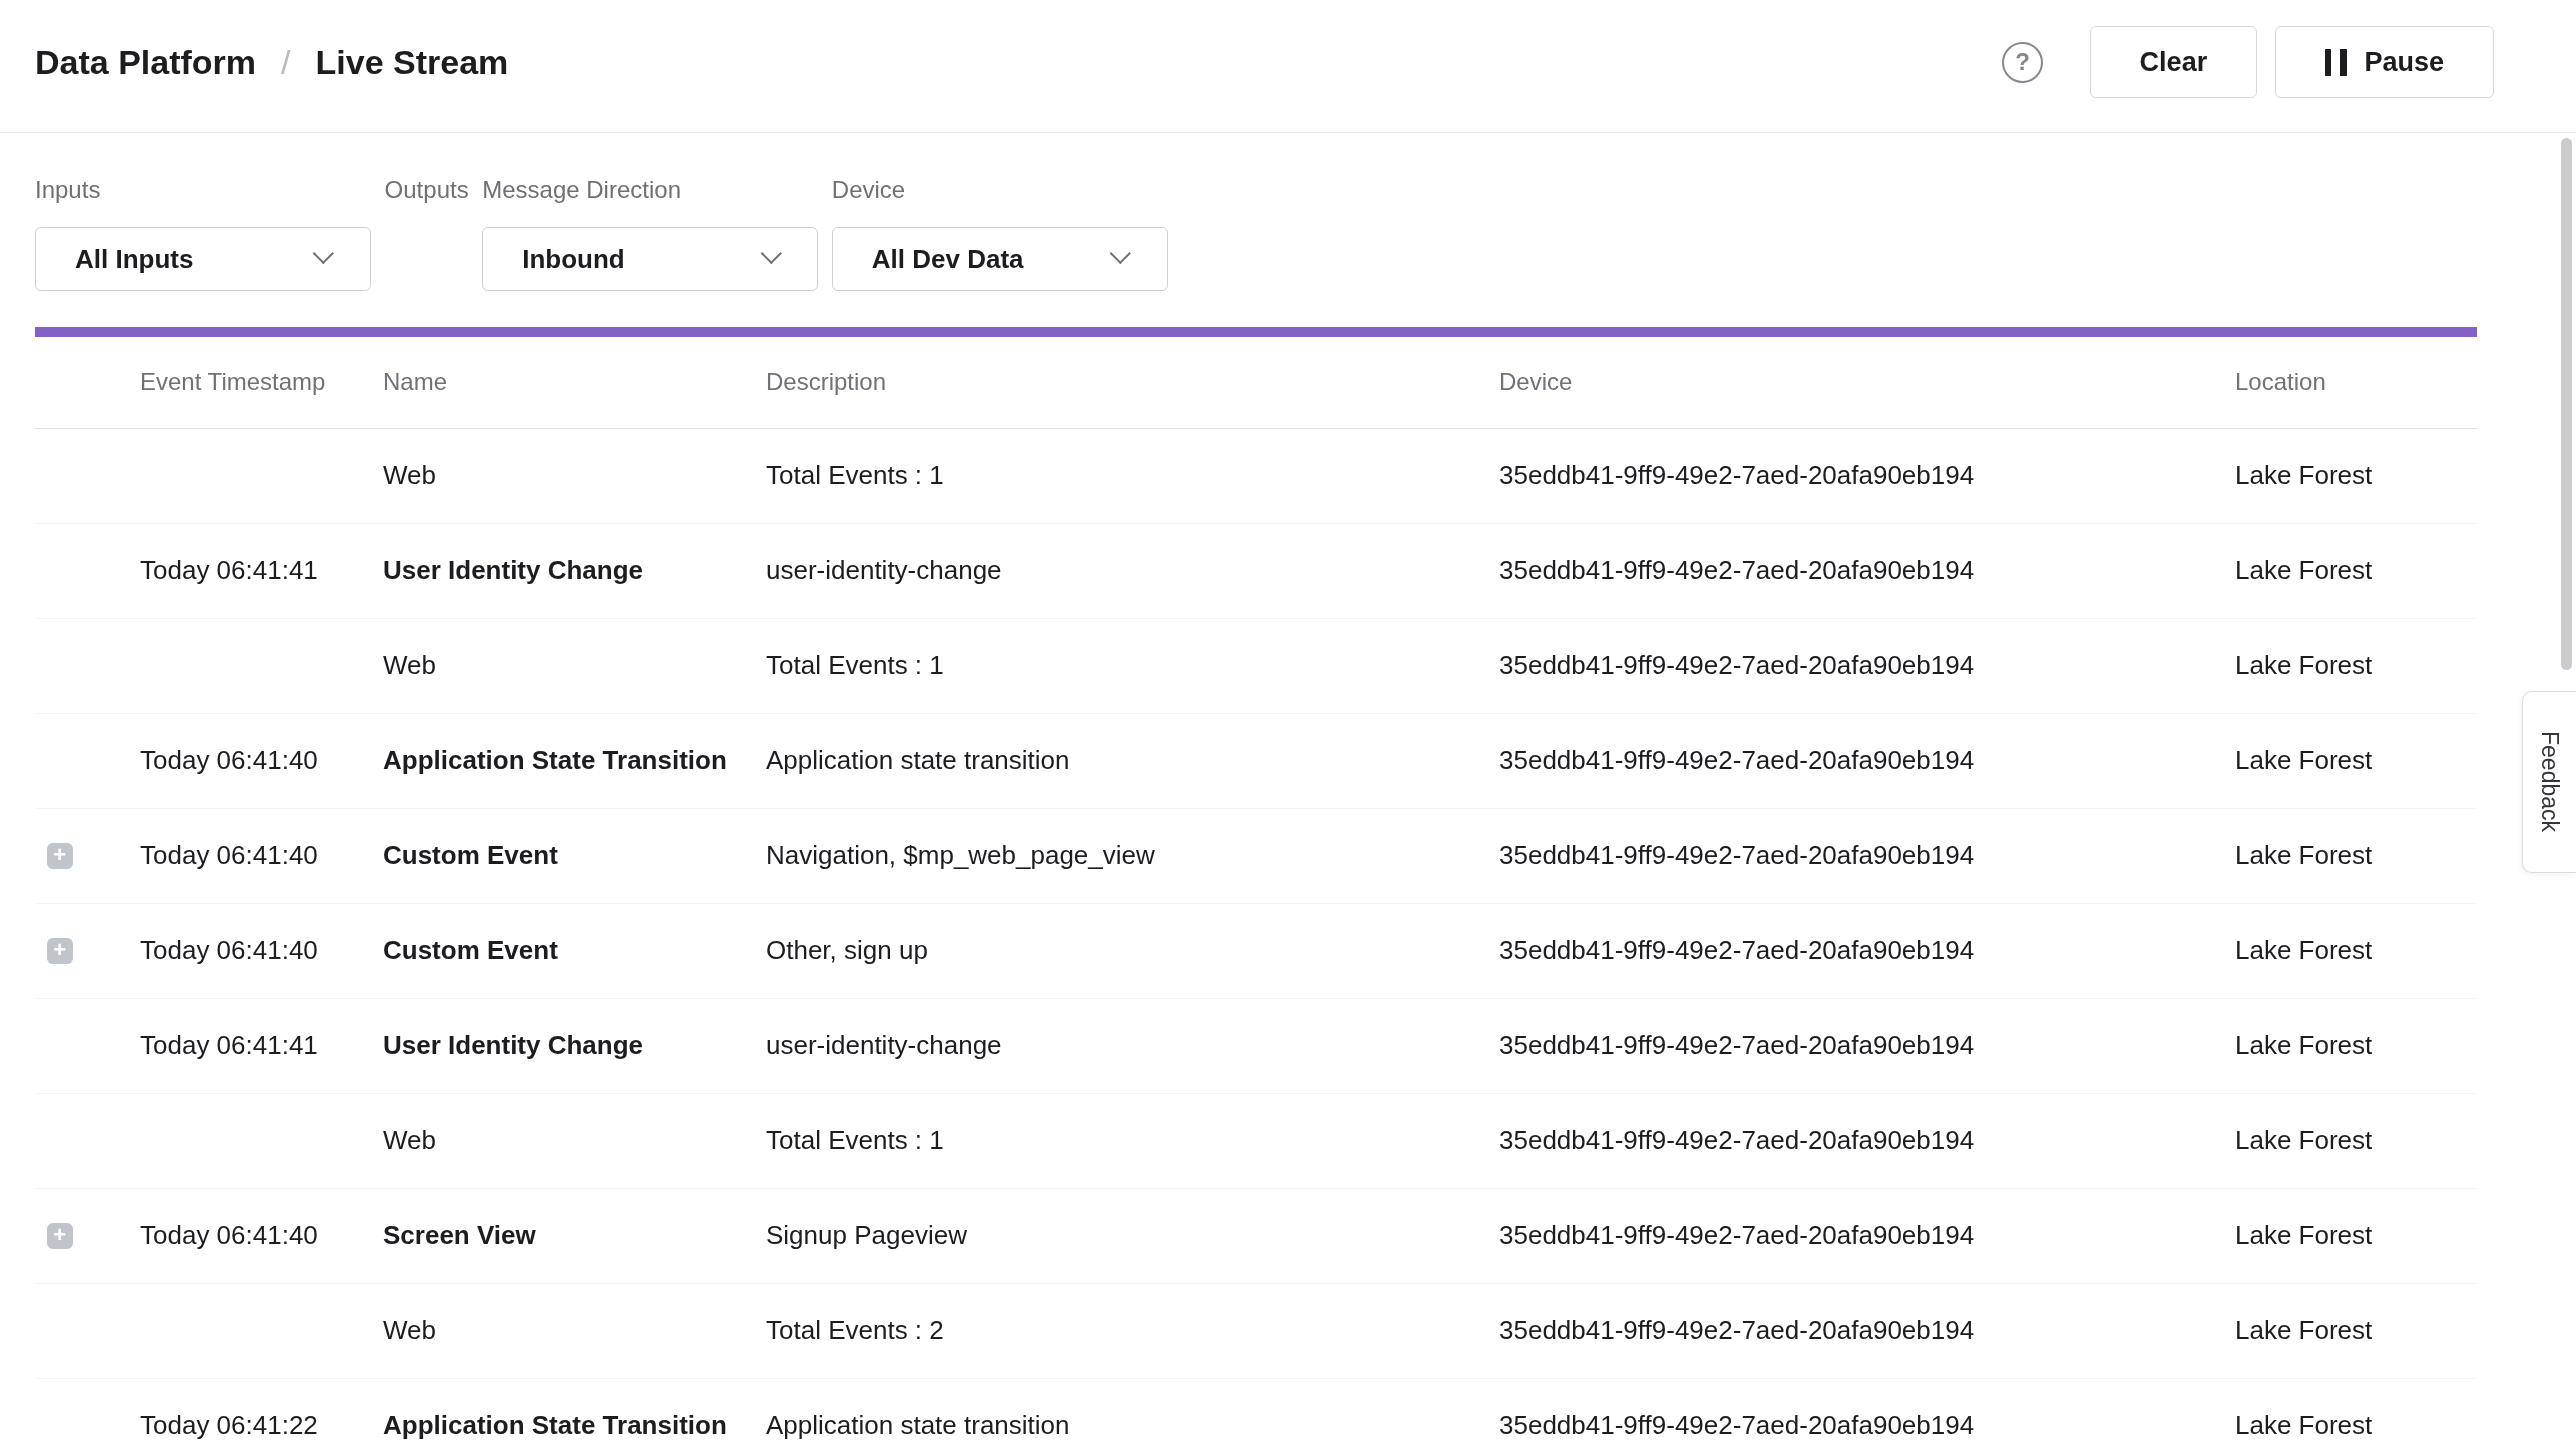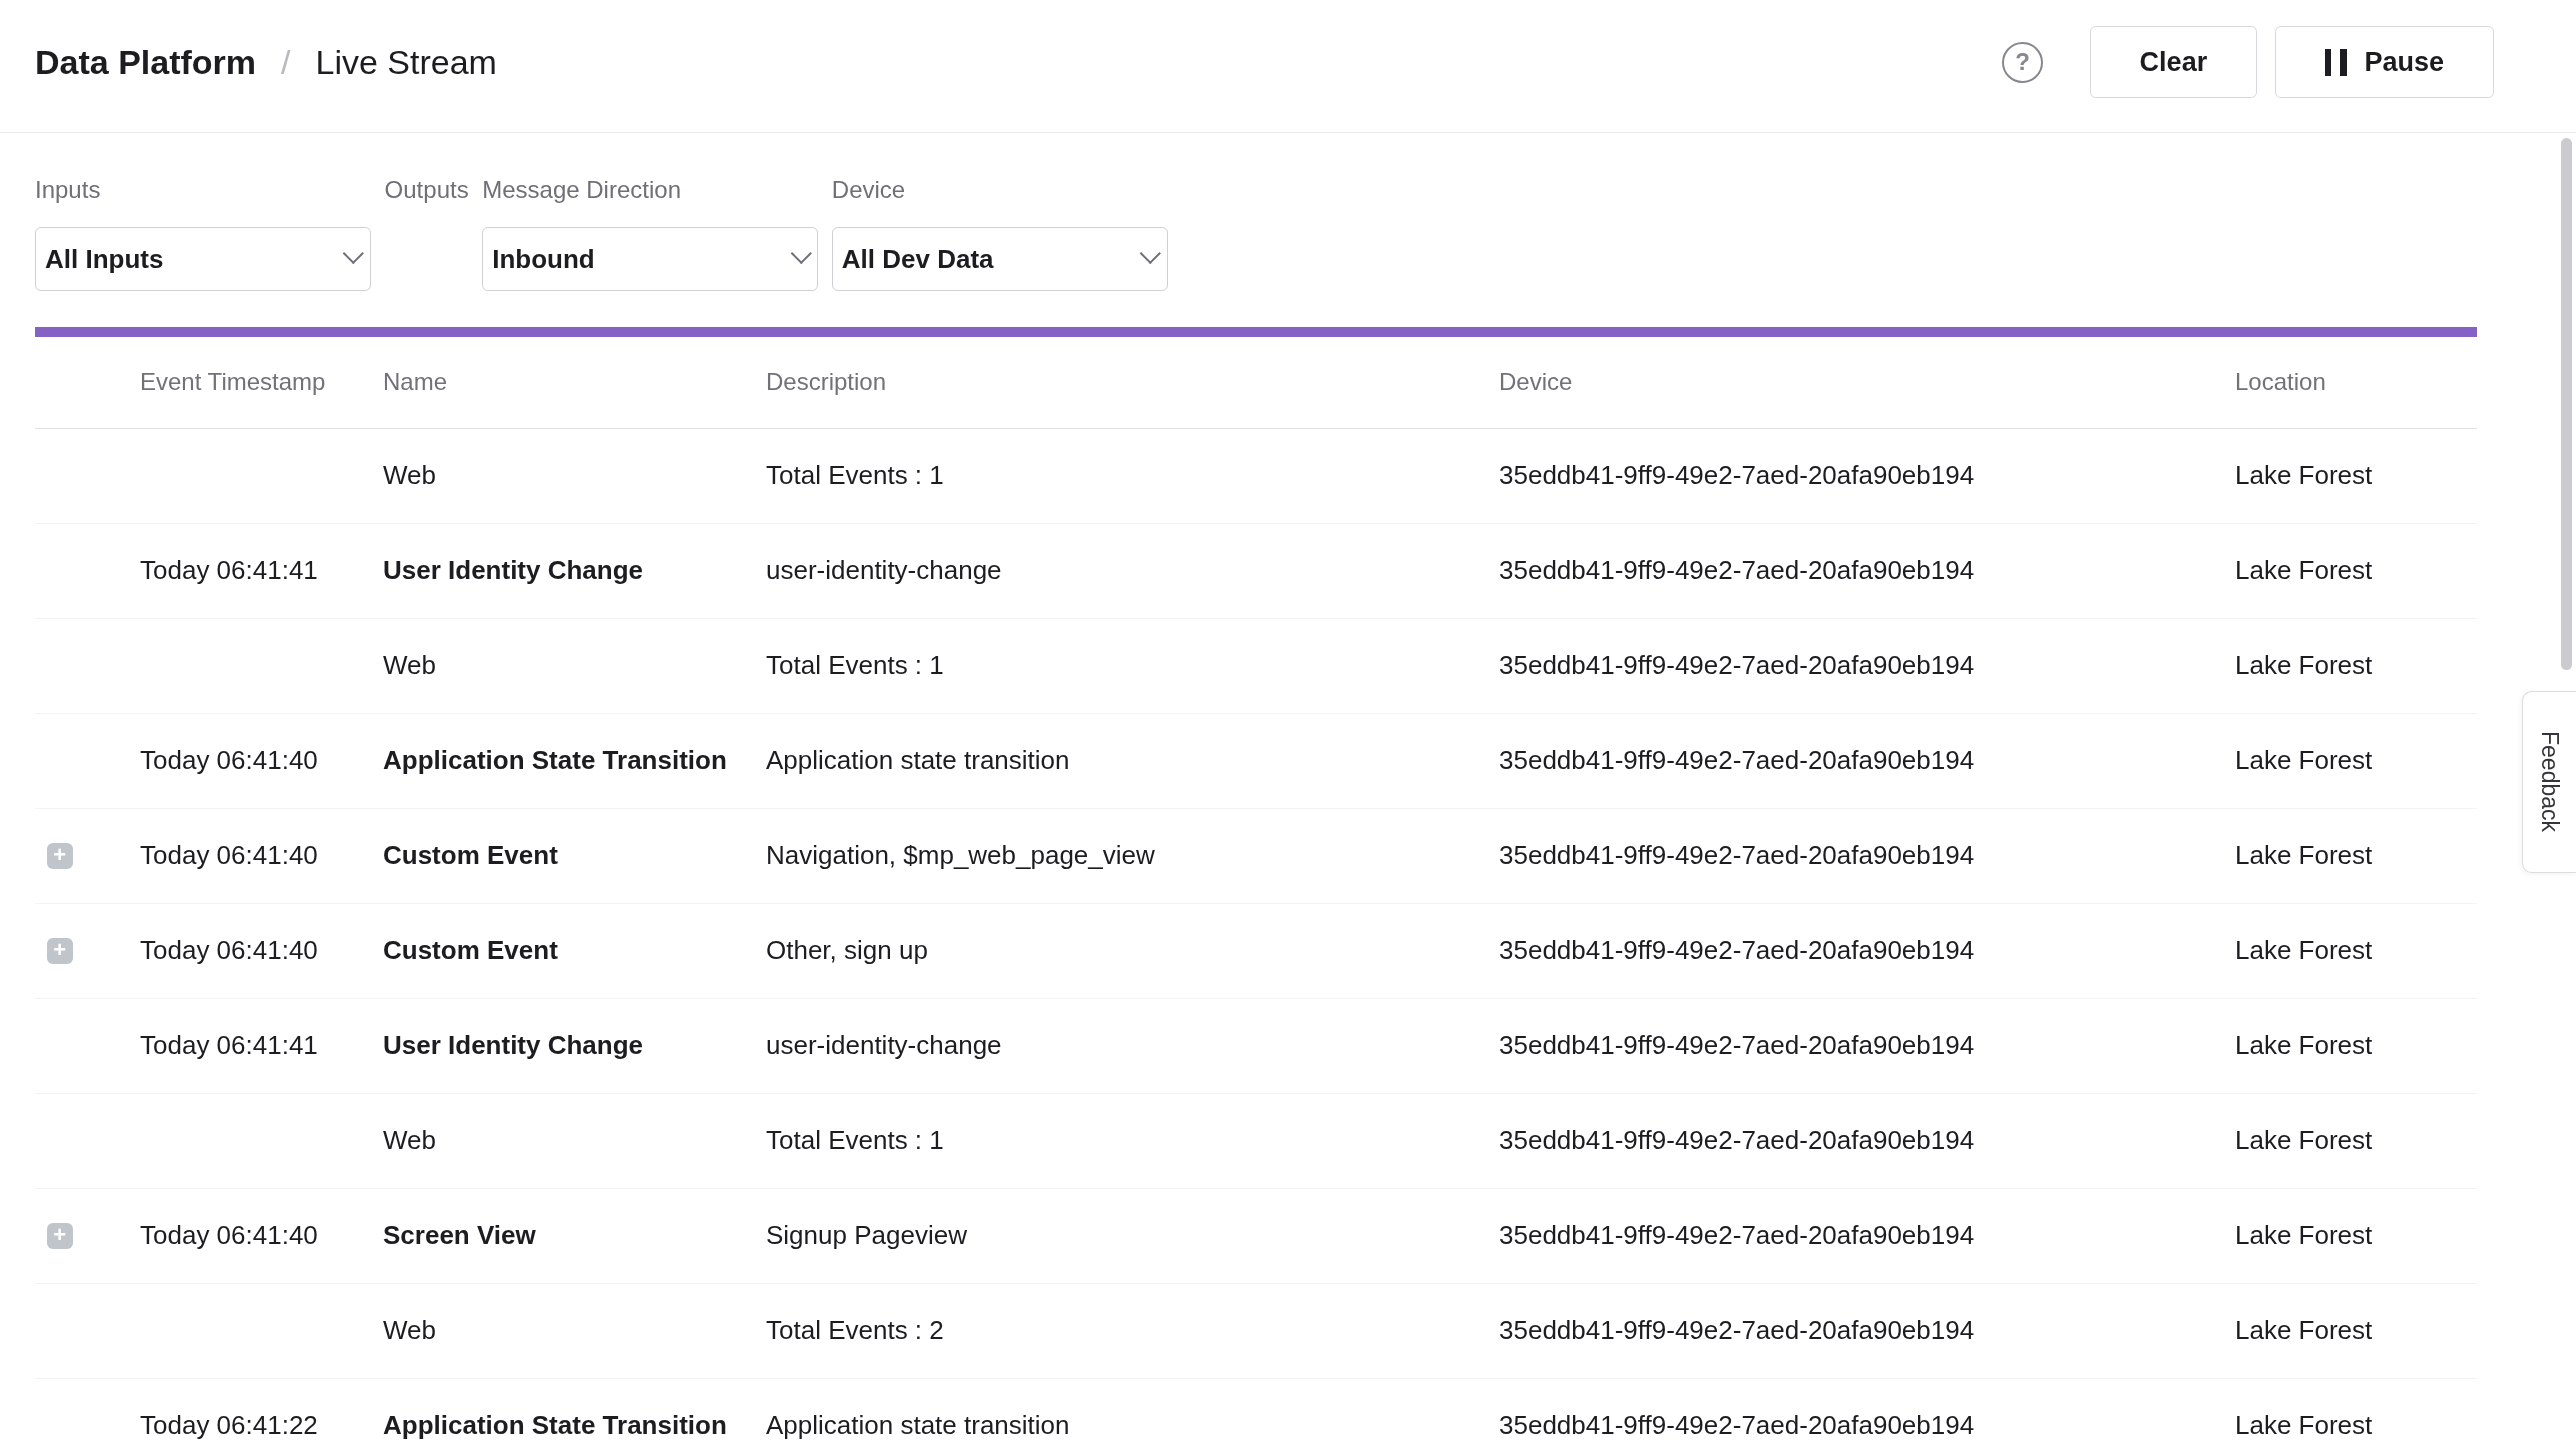--- a/index.html
+++ b/index.html
@@ -12,21 +12,21 @@
 
   
   .topbar {
     display:flex; align-items:center;
     height:133px; padding:0 82px 8px 35px;
     border-bottom:1px solid #eaeaec;
   }
   .breadcrumb { display:flex; align-items:center; gap:25px; font-size:34px; }
   .crumb-section { font-weight:700; color:#1c1c21; }
   .crumb-sep { color:#b9b9c0; font-weight:400; }
-  .crumb-page { font-weight:400; color:#1c1c21; }
+  .crumb-page { font-weight:700; color:#1c1c21; }
 
   .topbar-right { margin-left:auto; display:flex; align-items:center; gap:17.5px; }
   .help-circle {
     width:41px; height:41px; border:2.9px solid #87878f; border-radius:50%;
     display:flex; align-items:center; justify-content:center;
     color:#87878f; font-size:24px; font-weight:700; margin-right:29px;
     cursor:pointer; background:#fff;
   }
   .btn {
     height:72px; background:#ffffff; border:1px solid #d8d8dc; border-radius:5.8px;
@@ -36,21 +36,21 @@
   }
   .pause-icon { display:flex; gap:8.7px; }
   .pause-icon i { display:block; width:6.8px; height:27px; background:#1c1c21; }
 
   
   .filters { display:flex; gap:13.6px; padding:43px 0 0 35px; }
   .filter-label { display:block; font-size:24px; color:#6f6f78; margin-bottom:23px; }
   .dropdown {
     width:336px; height:64px; border:1px solid #cfcfd4; border-radius:5.8px;
     background:#fff; display:flex; align-items:center; justify-content:space-between;
-    padding:0 9px; font-size:26px; font-weight:700; color:#1c1c21; cursor:pointer;gap:32px;
+    padding:0 39px; font-size:26px; font-weight:700; color:#1c1c21; cursor:pointer;gap:32px;
   }
   .chevron {
     width:14.6px; height:14.6px; border-right:2.9px solid #6e6e78; border-bottom:2.9px solid #6e6e78;
     transform:rotate(45deg) translate(-2.9px,-2.9px); margin-top:-3.9px;
   }
 
   
   .accent-bar { margin:36px 0 0 35px; width:2442px; height:9.7px; background:#8661c5; }
 
   

